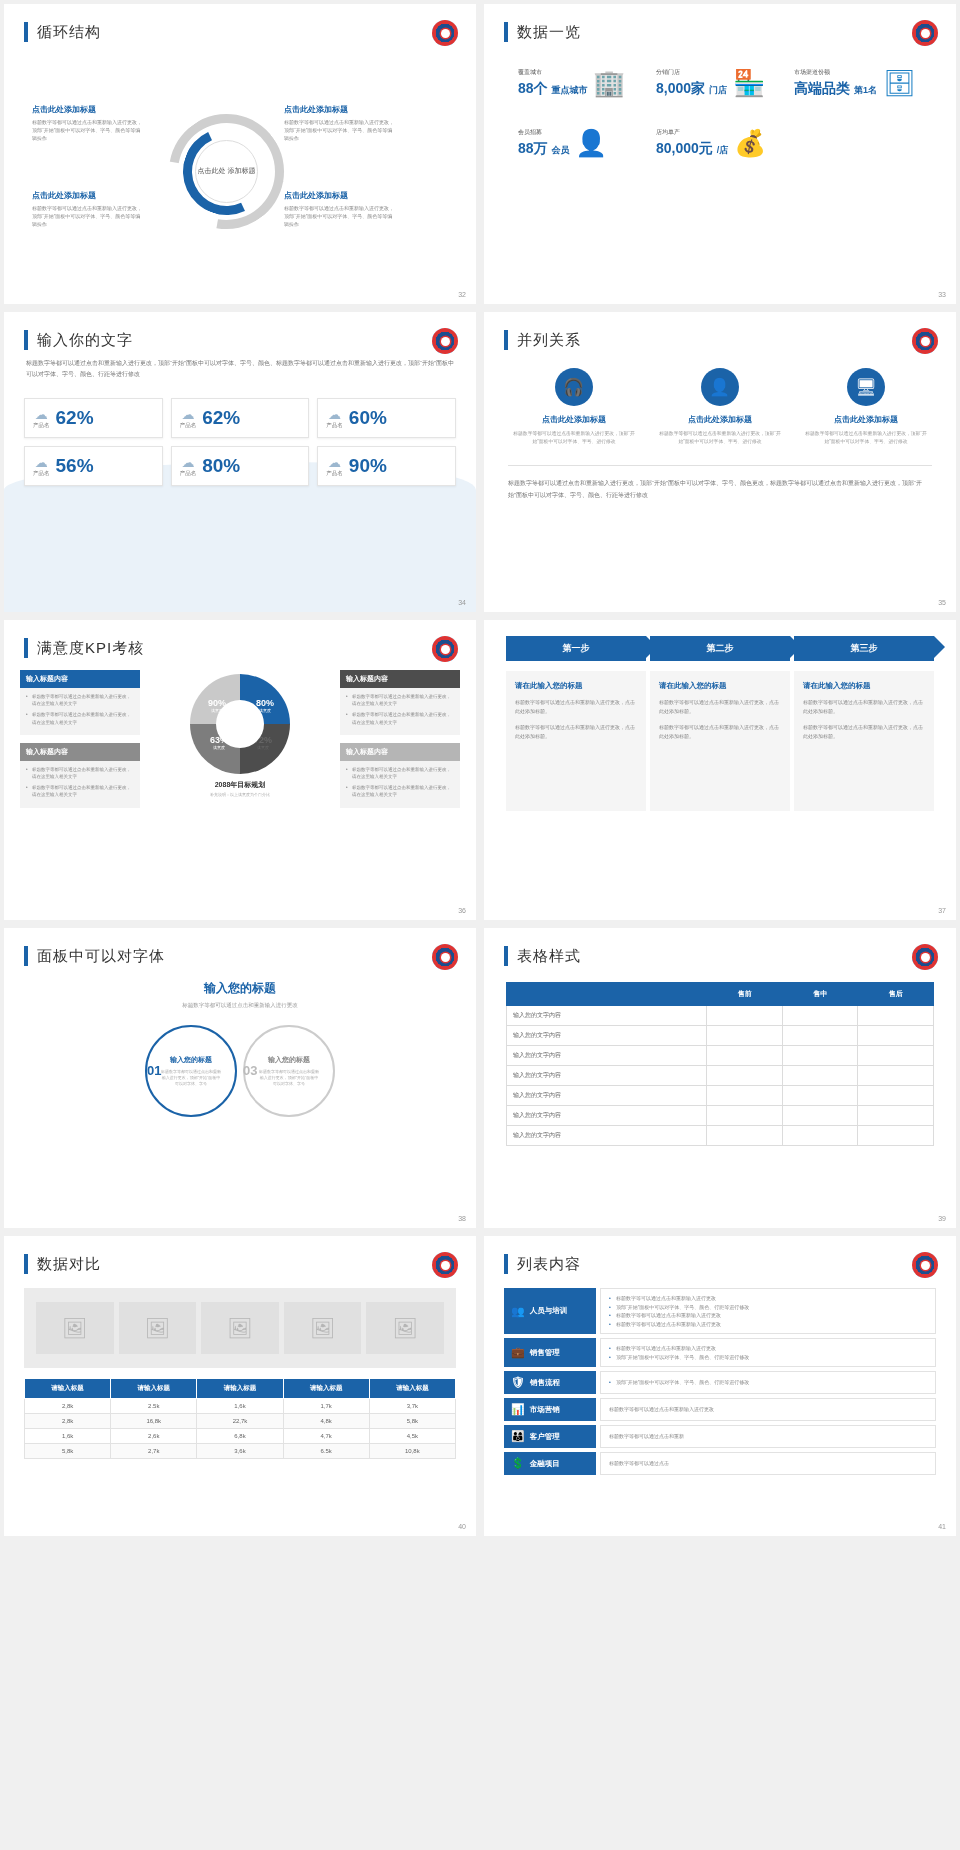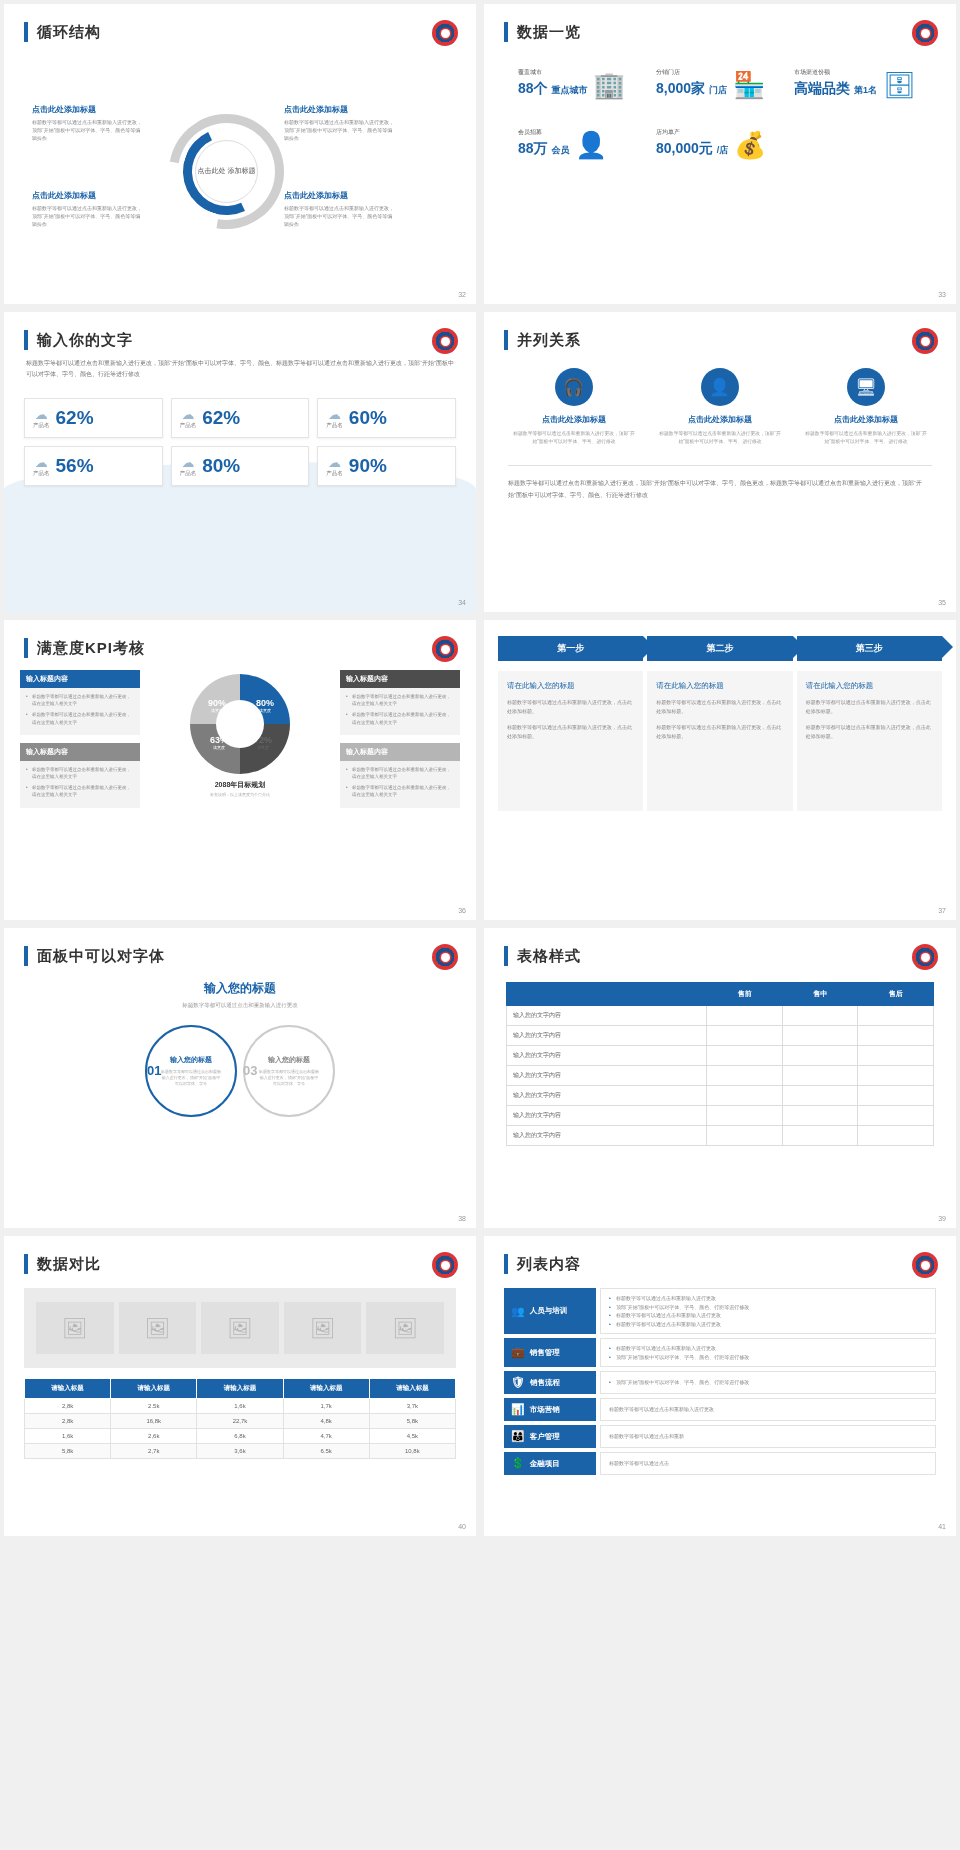--- a/index.html
+++ b/index.html
@@ -34,21 +34,21 @@
     padding: 18px 20px 0 20px;
     position: relative;
   }
   .hdr-bar {
     width: 4px; height: 20px;
     background: #1b63a8;
     margin-right: 9px;
   }
   .hdr-title {
     font-size: 15px;
-    font-weight: bold;
+    font-weight: normal;
     color: #333;
     letter-spacing: 1px;
   }
   .logo {
     position: absolute;
     right: 18px; top: 16px;
     width: 26px; height: 26px;
   }
   .logo .ring {
     width: 26px; height: 26px; border-radius: 50%;
@@ -93,21 +93,21 @@
   .cycle .core {
     position:absolute; left:26px; top:26px; right:26px; bottom:26px;
     border: 1px solid #ddd; border-radius:50%;
     background:#fff;
     display:flex; align-items:center; justify-content:center;
     text-align:center; font-size:7px; color:#555; line-height:1.5;
   }
 
   
   .s33 { padding: 26px 34px; display:grid; grid-template-columns: repeat(3,1fr); gap:30px 10px; }
-  .stat { display:flex; align-items:flex-end; gap:6px; }
+  .stat { display:flex; align-items:center; gap:6px; }
   .stat-txt .lbl { font-size:6px; color:#555; margin-bottom:3px; }
   .stat-txt .val { font-size:14px; font-weight:bold; color:#1b63a8; }
   .stat-txt .val small { font-size:9px; }
   .ico-blue { color:#1b7fc4; font-size:26px; line-height:1; }
 
   
   .s34-desc { padding: 8px 22px; font-size:6px; color:#777; line-height:1.8; }
   .s34-wave {
     position:absolute; left:0; right:0; top:150px; height:150px;
     background:#eaf2f9;
@@ -153,32 +153,32 @@
   }
   .donut:after { content:""; position:absolute; inset:26px; border-radius:50%; background:#fff; }
   .donut .q { position:absolute; font-size:9px; font-weight:bold; color:#fff; text-align:center; }
   .donut .q small { display:block; font-size:4px; font-weight:normal; }
   .q1 { left:18px; top:24px; } .q2 { right:16px; top:24px; }
   .q3 { left:20px; bottom:24px; color:#fff !important; } .q4 { right:18px; bottom:24px; color:#666 !important;}
   .s36-cap { margin-top:6px; font-size:7px; font-weight:bold; color:#333; }
   .s36-cap2 { font-size:4px; color:#aaa; margin-top:2px;}
 
   
-  .s37 { display:grid; grid-template-columns:repeat(3,1fr); gap:4px; padding:16px 14px; }
+  .s37 { display:grid; grid-template-columns:repeat(3,1fr); gap:4px; padding:16px 22px; }
   .step-h {
     background:#1b63a8; color:#fff; font-size:9px; font-weight:bold;
     text-align:center; padding:6px 0; position:relative; margin-bottom:10px;
   }
   .step-h:after {
     content:""; position:absolute; right:-11px; top:0;
     border-left:11px solid #1b63a8;
     border-top:11px solid transparent; border-bottom:11px solid transparent;
   }
   .step-b { background:#f5f5f5; padding:10px 9px; height:140px; }
-  .step-b .st { font-size:7.5px;font-weight:normal;color:#1b63a8;margin-bottom:7px; }
+  .step-b .st { font-size:7.5px;font-weight:bold;color:#1b63a8;margin-bottom:7px; }
   .step-b .sp { font-size:5px;color:#888;line-height:1.7;margin-bottom:8px; }
 
   
   .s38-title { text-align:center; margin-top:14px; }
   .s38-title .t1 { font-size:12px;font-weight:bold;color:#1b63a8; }
   .s38-title .t2 { font-size:5.5px;color:#999;margin-top:5px; }
   .s38-circles { display:flex; justify-content:center; gap:6px; margin-top:16px; }
   .c38 { width:92px;height:92px;border-radius:50%;border:2px solid #ccc;
     display:flex;flex-direction:column;align-items:center;justify-content:center;
     text-align:center; position:relative; }

